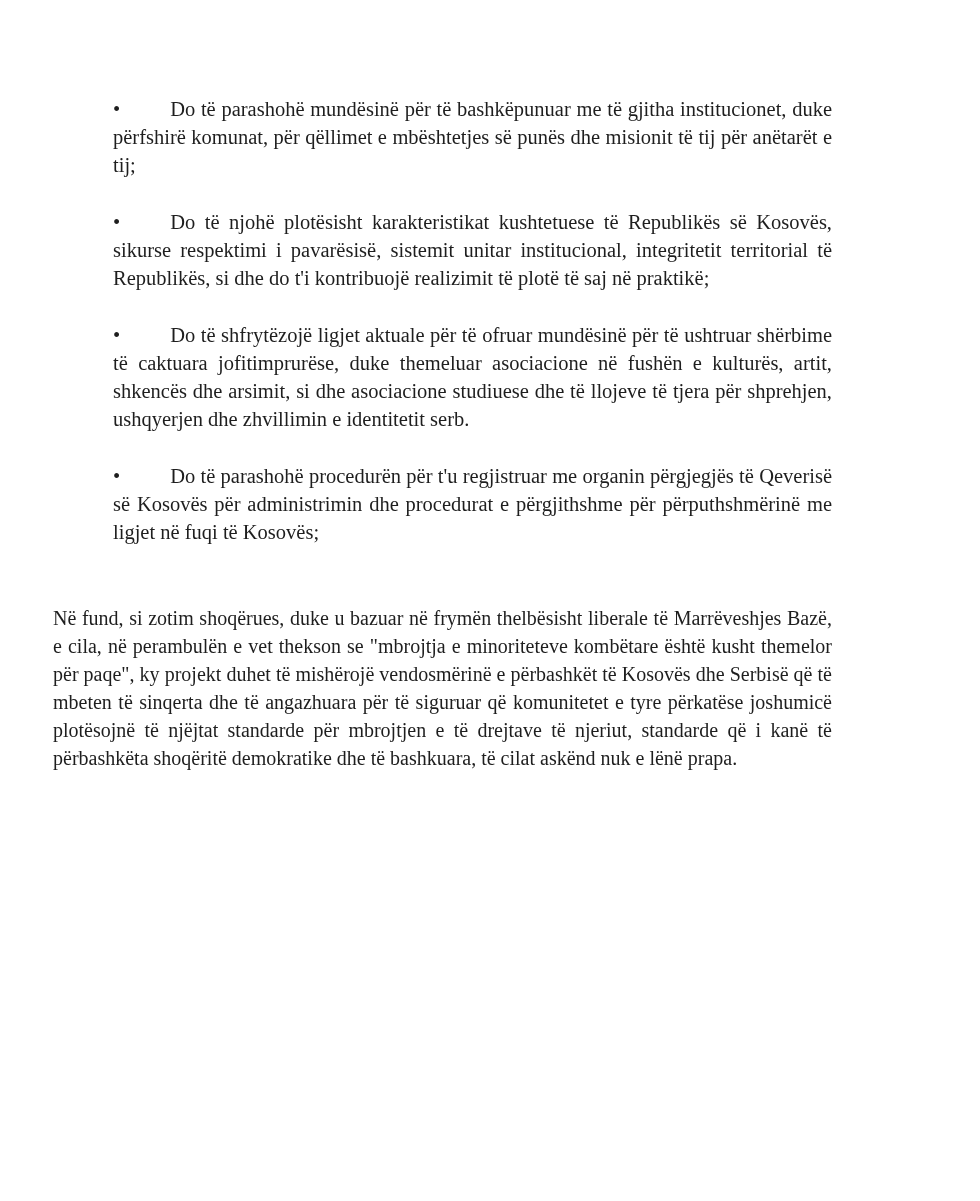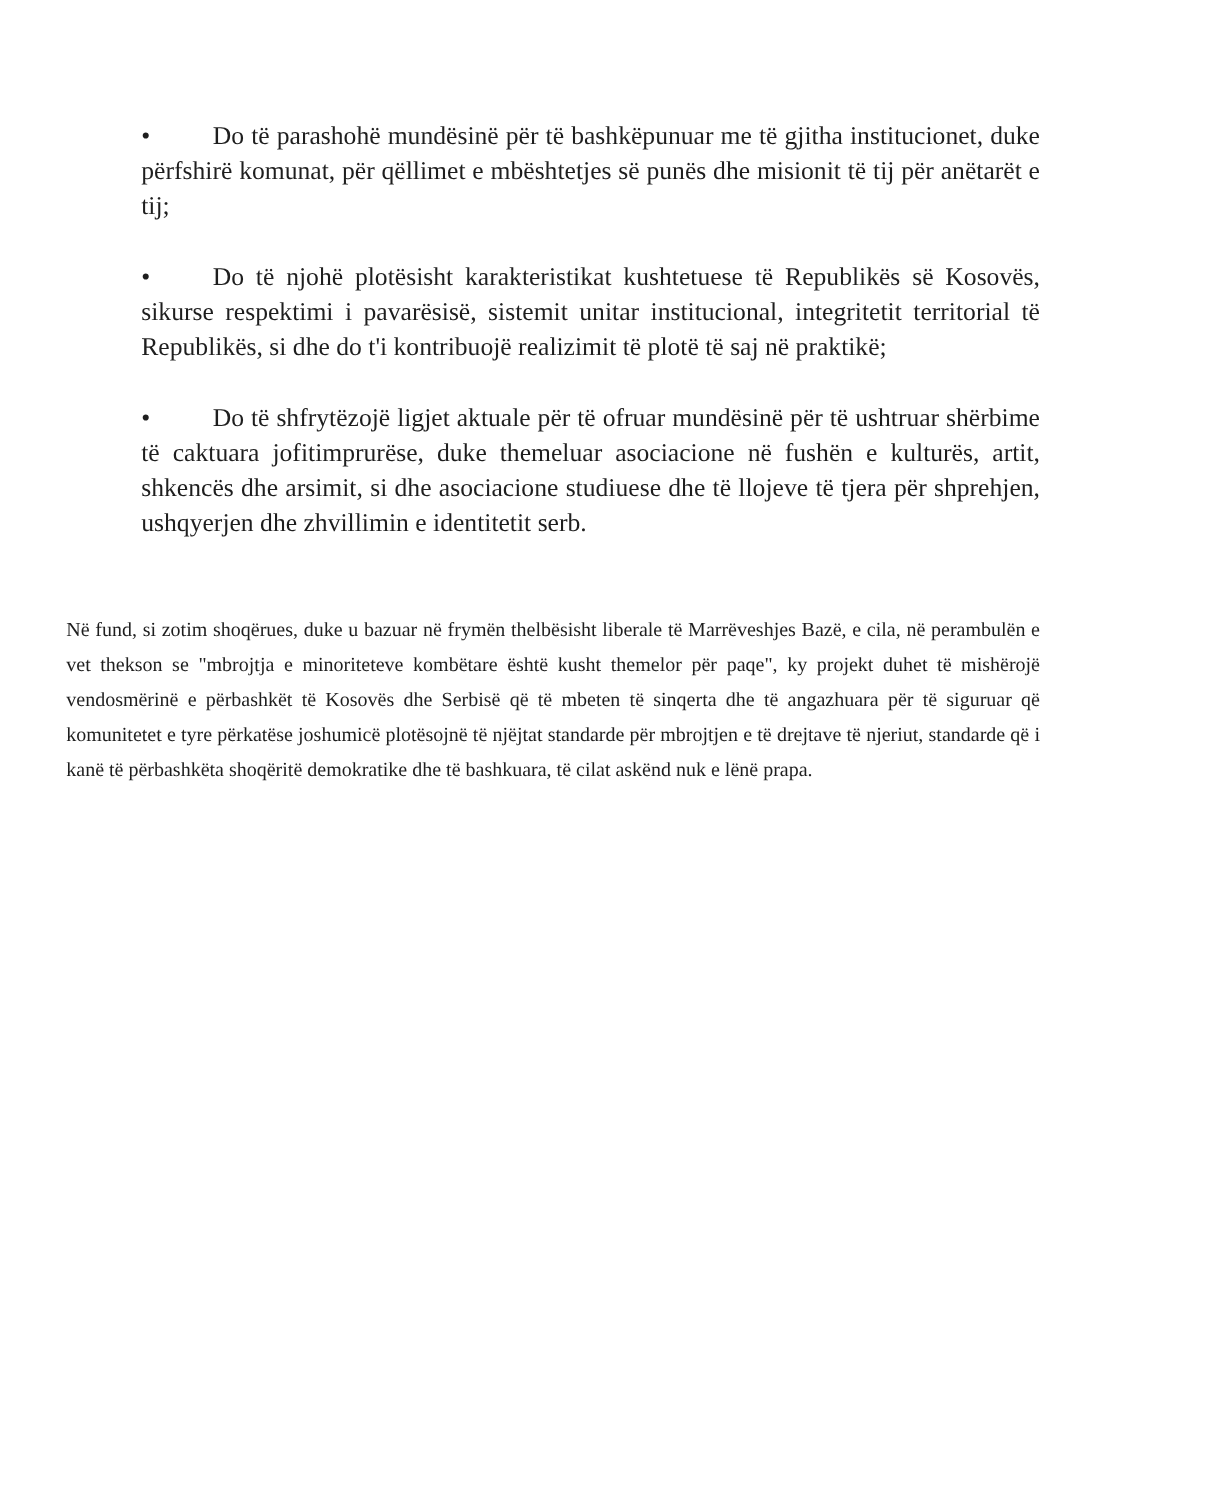--- a/index.html
+++ b/index.html
@@ -32,37 +32,38 @@
   .bullet-marker {
     display: inline;
   }
   .bullet-gap {
     display: inline-block;
     width: 50px;
     height: 1px;
   }
   .closing-para {
     margin: 58px 0 0 0;
-    font-size: 16px;
+    font-size: 20px;
     line-height: 28px;
     text-align: justify;
   }
 </style>
 </head>
 <body>
 
 <div class="page">
 
   <div class="bullet-list">
 
     <p class="bullet-para"><span class="bullet-marker">•</span><span class="bullet-gap"></span><span>Do të parashohë mundësinë për të bashkëpunuar me të gjitha institucionet, duke përfshirë komunat, për qëllimet e mbështetjes së punës dhe misionit të tij për anëtarët e tij;</span></p>
 
     <p class="bullet-para"><span class="bullet-marker">•</span><span class="bullet-gap"></span><span>Do të njohë plotësisht karakteristikat kushtetuese të Republikës së Kosovës, sikurse respektimi i pavarësisë, sistemit unitar institucional, integritetit territorial të Republikës, si dhe do t'i kontribuojë realizimit të plotë të saj në praktikë;</span></p>
 
     <p class="bullet-para"><span class="bullet-marker">•</span><span class="bullet-gap"></span><span>Do të shfrytëzojë ligjet aktuale për të ofruar mundësinë për të ushtruar shërbime të caktuara jofitimprurëse, duke themeluar asociacione në fushën e kulturës, artit, shkencës dhe arsimit, si dhe asociacione studiuese dhe të llojeve të tjera për shprehjen, ushqyerjen dhe zhvillimin e identitetit serb.</span></p>
 
+    <p class="bullet-para"><span class="bullet-marker">•</span><span class="bullet-gap"></span><span>Do të parashohë procedurën për t'u regjistruar me organin përgjegjës të Qeverisë së Kosovës për administrimin dhe procedurat e përgjithshme për përputhshmërinë me ligjet në fuqi të Kosovës;</span></p>
 
 
   </div>
 
   <p class="closing-para">Në fund, si zotim shoqërues, duke u bazuar në frymën thelbësisht liberale të Marrëveshjes Bazë, e cila, në perambulën e vet thekson se "mbrojtja e minoriteteve kombëtare është kusht themelor për paqe", ky projekt duhet të mishërojë vendosmërinë e përbashkët të Kosovës dhe Serbisë që të mbeten të sinqerta dhe të angazhuara për të siguruar që komunitetet e tyre përkatëse joshumicë plotësojnë të njëjtat standarde për mbrojtjen e të drejtave të njeriut, standarde që i kanë të përbashkëta shoqëritë demokratike dhe të bashkuara, të cilat askënd nuk e lënë prapa.</p>
 
 </div>
 
 </body></html>

